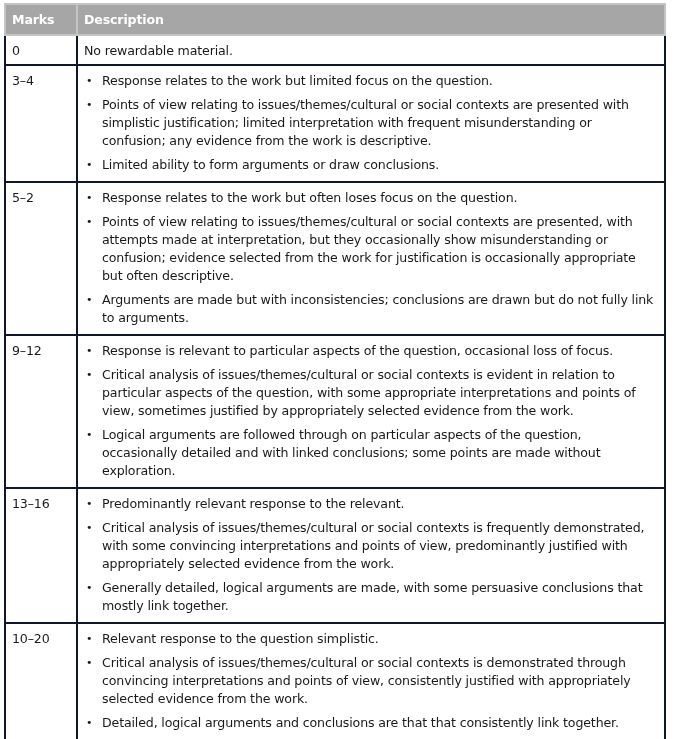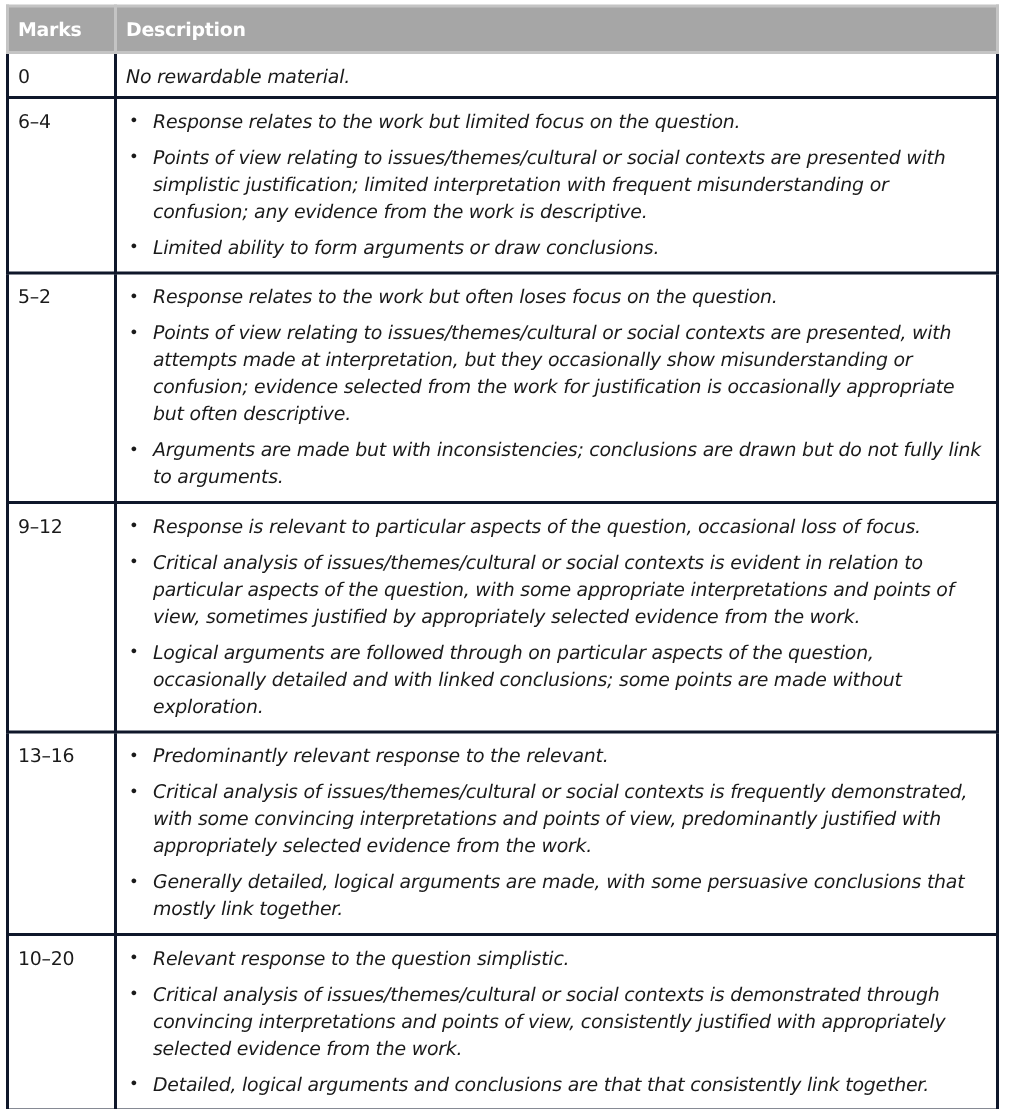--- a/index.html
+++ b/index.html
@@ -38,21 +38,20 @@
       padding: 0 6px;
       vertical-align: middle;
       border-color: #c4c4c4;
     }
     table.marks-table th.col-marks { width: 58px; }
     td.marks-cell {
       padding: 6px 6px 4px 6px;
     }
     td.desc-cell {
       padding: 3px 6px 4px 6px;
-      font-style: italic;
     }
     td.desc-cell.plain {
       padding: 6px 6px 4px 6px;
     }
     ul.criteria {
       list-style: none;
       margin: 0;
       padding: 0;
     }
     ul.criteria li {
@@ -79,21 +78,21 @@
     </tr>
   </thead>
   <tbody id="table-body">
 
     <tr>
       <td class="marks-cell">0</td>
       <td class="desc-cell plain">No rewardable material.</td>
     </tr>
 
     <tr>
-      <td class="marks-cell">6–4</td>
+      <td class="marks-cell">3–4</td>
       <td class="desc-cell">
         <ul class="criteria">
           <li><span class="bullet">•</span><span>Response relates to the work but limited focus on the question.</span></li>
           <li><span class="bullet">•</span><span>Points of view relating to issues/themes/cultural or social contexts are presented with simplistic justification; limited interpretation with frequent misunderstanding or confusion; any evidence from the work is descriptive.</span></li>
           <li><span class="bullet">•</span><span>Limited ability to form arguments or draw conclusions.</span></li>
         </ul>
       </td>
     </tr>
 
     <tr>

